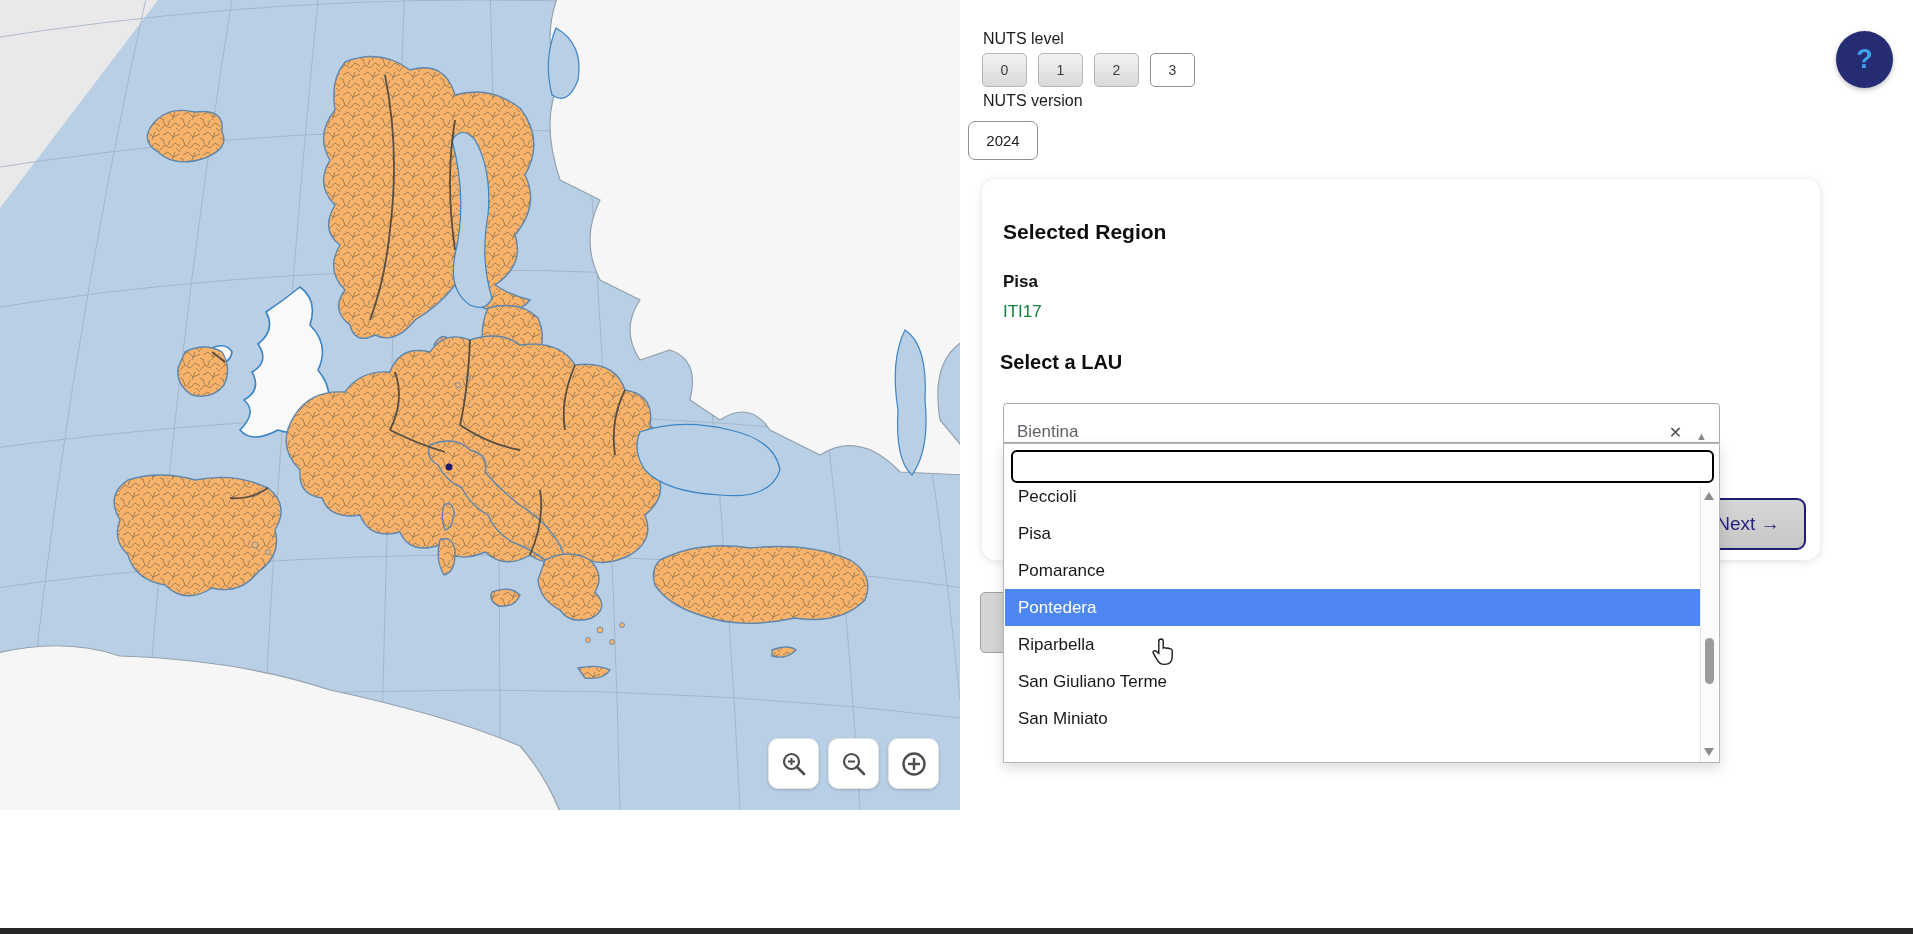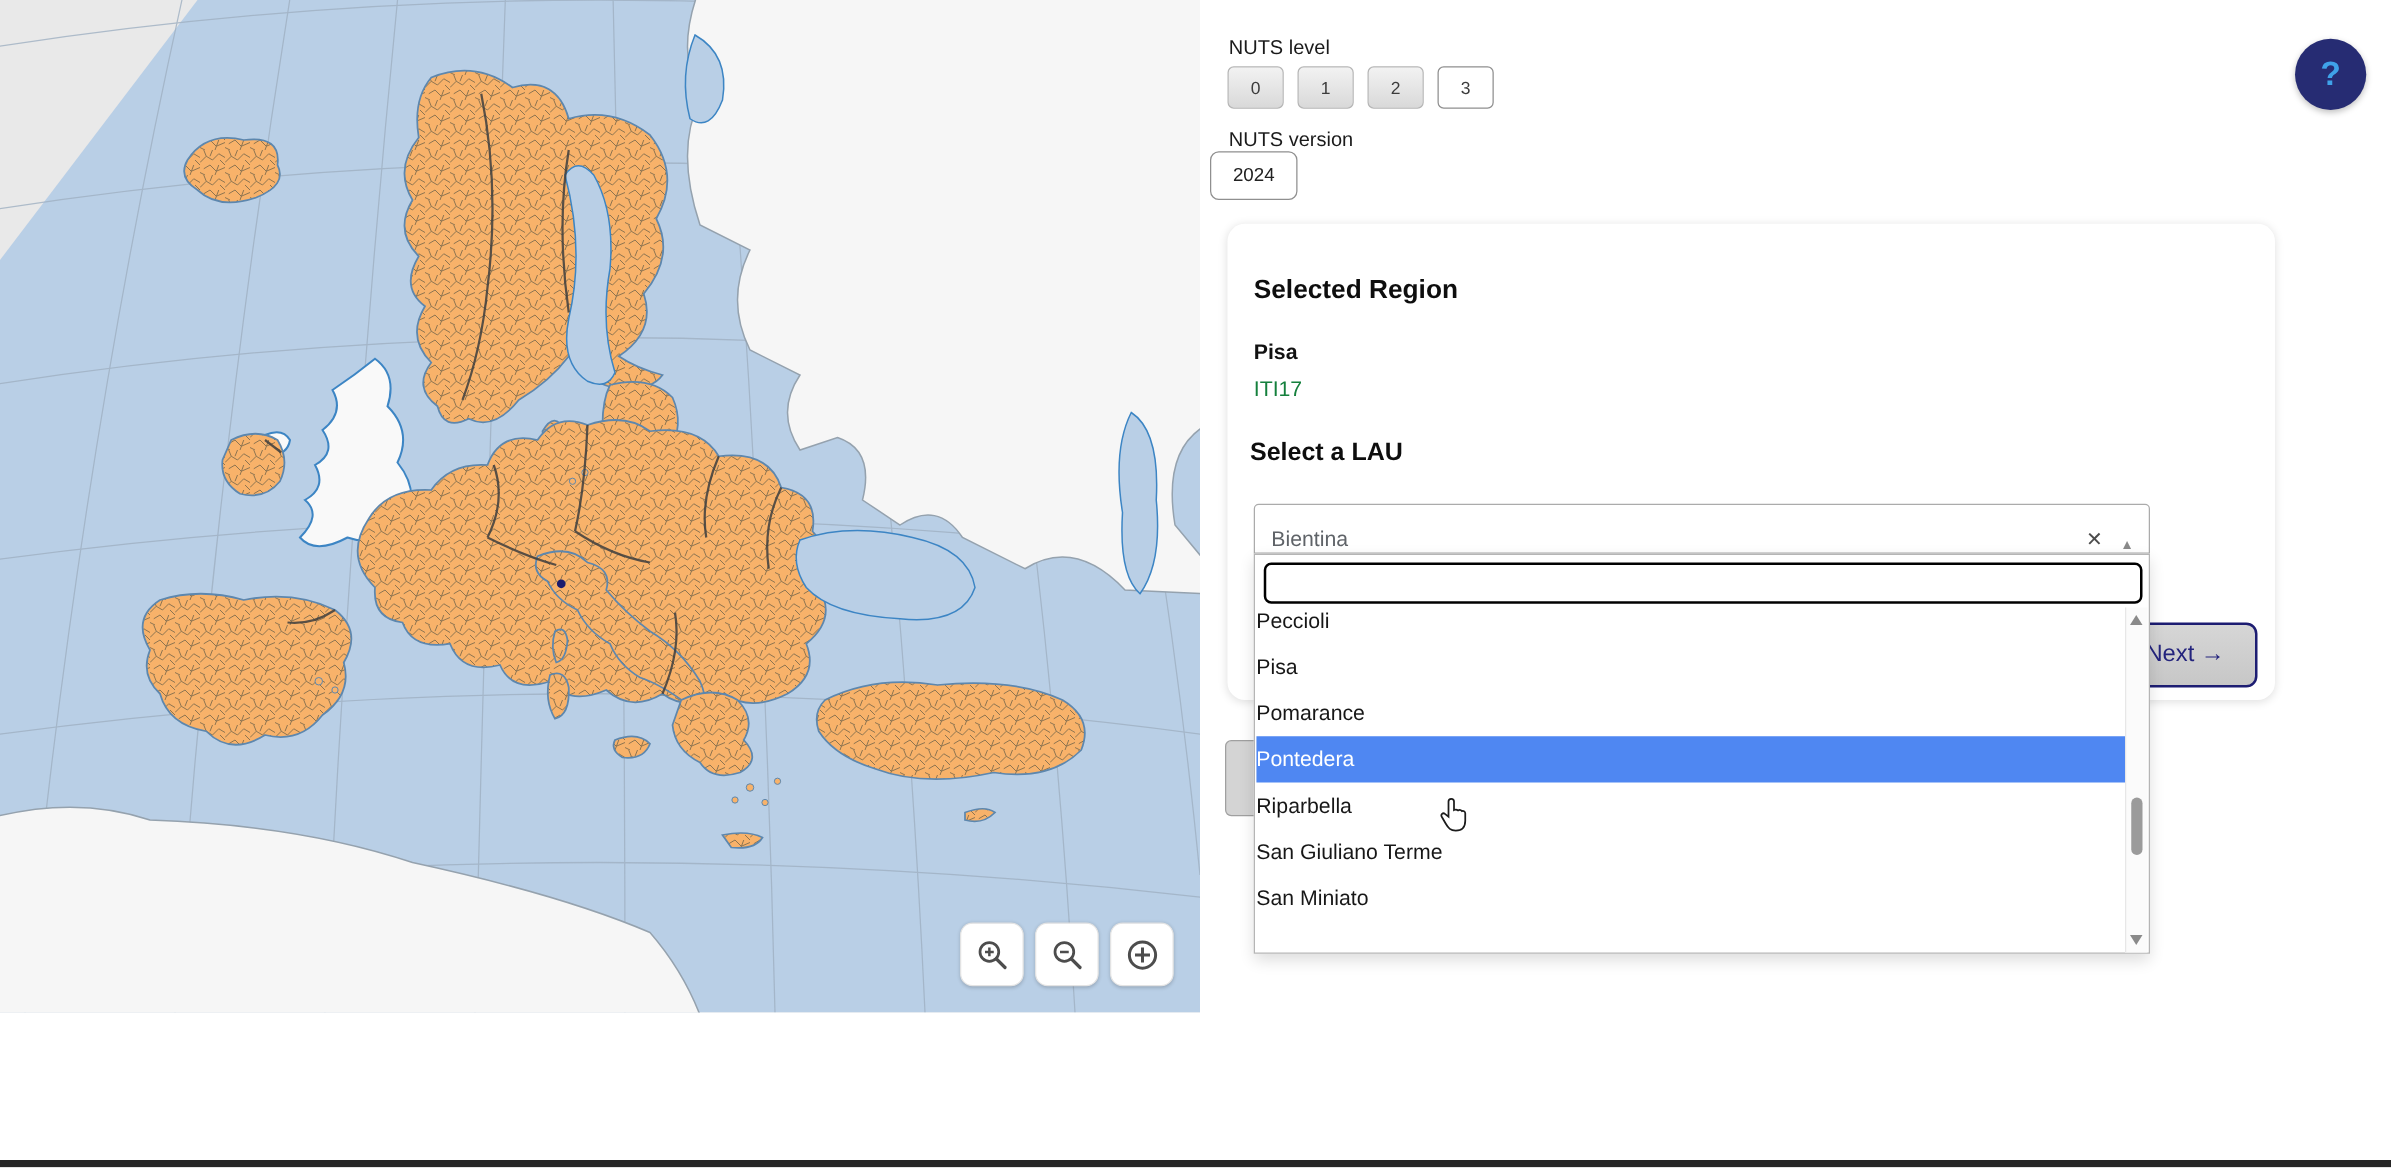--- a/index.html
+++ b/index.html
@@ -39,21 +39,21 @@
   #select-box{position:absolute;left:1003px;top:403px;width:717px;height:40px;background:#fff;z-index:4;
         border:1px solid #ababab;border-radius:4px 4px 0 0;box-sizing:border-box;display:flex;align-items:flex-end;}
   #select-value{margin-left:13px;font-size:17px;color:#5f6368;flex:1;}
   #clear-x{font-size:16px;font-weight:bold;color:#4c4c4c;margin-right:14px;}
   #caret-up{font-size:11px;color:#8a8a8a;margin-right:12px;}
   #dropdown{position:absolute;left:1003px;top:443px;width:717px;height:320px;background:#fff;z-index:5;
         border:1px solid #b5b5b5;box-sizing:border-box;box-shadow:0 5px 12px rgba(0,0,0,.14);}
   #search-input{position:absolute;left:7px;top:6px;width:703px;height:33px;box-sizing:border-box;
         border:2px solid #000;border-radius:6px;font-size:16px;padding:0 8px;outline:none;}
   #list-viewport{position:absolute;left:1px;top:42px;width:697px;height:275px;overflow:hidden;}
-  .lau-row{position:relative;height:37px;line-height:37px;font-size:17px;color:#171717;white-space:nowrap;}
+  .lau-row{position:relative;height:37px;line-height:37px;padding-left:13px;font-size:17px;color:#171717;white-space:nowrap;}
   .lau-row.hl{color:#fff;}
   
   #scrollcol{position:absolute;right:1px;top:42px;width:17px;height:276px;background:#fbfbfb;border-left:1px solid #e7e7e7;}
   .tri-up{position:absolute;left:3px;top:6px;width:0;height:0;border-left:5.5px solid transparent;
         border-right:5.5px solid transparent;border-bottom:8px solid #8a8a8a;}
   .tri-dn{position:absolute;left:3px;bottom:6px;width:0;height:0;border-left:5.5px solid transparent;
         border-right:5.5px solid transparent;border-top:8px solid #8a8a8a;}
   #thumb{position:absolute;left:4px;top:152px;width:9px;height:46px;background:#9b9b9b;border-radius:5px;}
   #cursor{position:absolute;left:1152px;top:638px;z-index:6;}
   #bottom-bar{position:absolute;left:0;top:928px;width:1913px;height:6px;background:#262626;}
@@ -188,21 +188,21 @@
   </div>
 
   <div class="lbl" style="left:983px;top:30px;">NUTS level</div>
   <div id="nuts-level-group">
       <div class="seg-btn">0</div>
       <div class="seg-btn">1</div>
       <div class="seg-btn">2</div>
       <div class="seg-btn sel">3</div>
     </div>
 
-  <div class="lbl" style="left:983px;top:104px;">NUTS version</div>
+  <div class="lbl" style="left:983px;top:92px;">NUTS version</div>
   <div id="nuts-version-btn">2024</div>
 
   <div id="help-btn">
     <span>?</span>
   </div>
 
   <div id="card"></div>
   <div id="sel-region-h">Selected Region</div>
   <div id="region-name">Pisa</div>
   <div id="region-code">ITI17</div>

